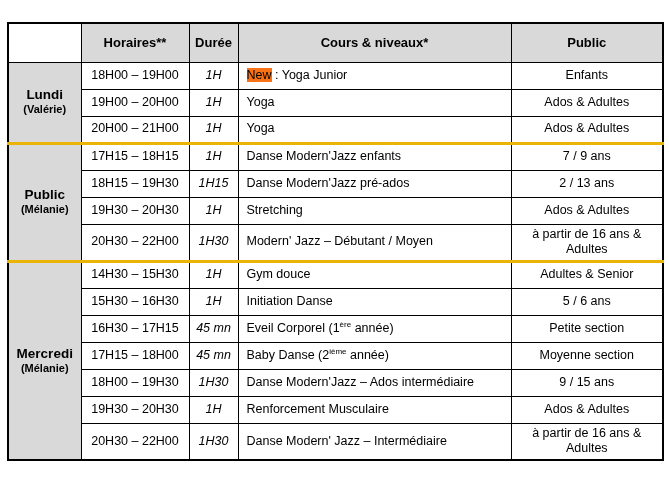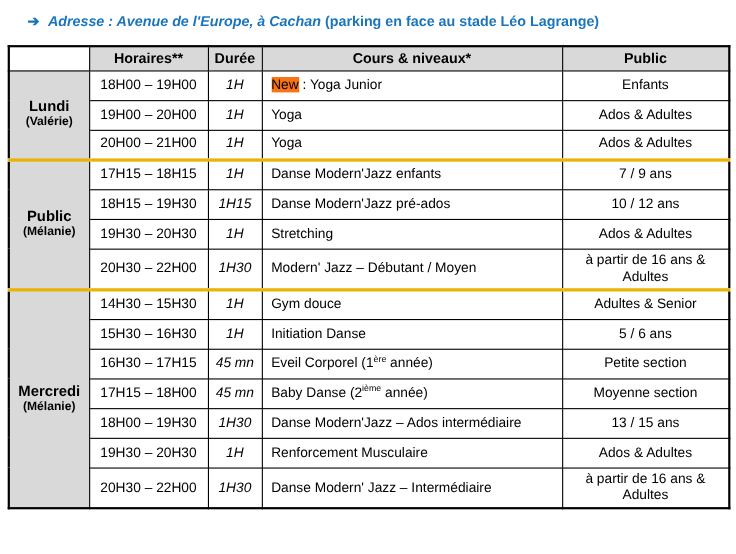--- a/index.html
+++ b/index.html
@@ -13,42 +13,37 @@
   .addr-note { font-style:normal; }
   table.schedule { border-collapse:collapse; table-layout:fixed; margin:14px 0 0 7px;
                    width:655px; border:2px solid #000; }
   col.c-day      { width:73px; }
   col.c-time     { width:108px; }
   col.c-duration { width:49px; }
   col.c-course   { width:273px; }
   col.c-audience { width:152px; }
   th, td { border:1px solid #000; font-size:12.5px; text-align:center; vertical-align:middle;
            padding:2px 4px; line-height:1.25; }
-  thead tr { height:22px; }
+  thead tr { height:39px; }
   thead th { background:#D9D9D9; font-weight:bold; font-size:13px; }
   thead th.corner { background:#ffffff; }
   tbody tr { height:27px; }
   td.day { background:#D9D9D9; font-weight:bold; }
   td.day .day-name { display:block; font-size:13.5px; }
   td.day .teacher  { display:block; font-size:11px; margin-top:-1px; }
   td.duration { font-style:italic; }
   td.course { text-align:left; padding-left:8px; }
   .hl { background:#f97316; }
   sup { font-size:8px; line-height:0; }
   tr.group-start td { border-top:3px solid #eab308; }
 </style>
 </head>
 <body>
 
 <div class="doc-header">
-  <div class="doc-subtitle">
-    <span class="addr-arrow">➔</span>
-    <span class="addr-main">Adresse : Avenue de l'Europe, à Cachan</span>
-    <span class="addr-note">(parking en face au stade Léo Lagrange)</span>
-  </div>
 </div>
 
 <table class="schedule">
   <colgroup>
     <col class="c-day">
       <col class="c-time">
       <col class="c-duration">
       <col class="c-course">
       <col class="c-audience">
   </colgroup>
@@ -93,21 +88,21 @@
       </td>
       <td class="time">17H15 – 18H15</td>
       <td class="duration">1H</td>
       <td class="course">Danse Modern'Jazz enfants</td>
       <td>7 / 9 ans</td>
     </tr>
     <tr>
       <td class="time">18H15 – 19H30</td>
       <td class="duration">1H15</td>
       <td class="course">Danse Modern'Jazz pré-ados</td>
-      <td>10 / 12 ans</td>
+      <td>2 / 13 ans</td>
     </tr>
     <tr>
       <td class="time">19H30 – 20H30</td>
       <td class="duration">1H</td>
       <td class="course">Stretching</td>
       <td>Ados &amp; Adultes</td>
     </tr>
     <tr>
       <td class="time">20H30 – 22H00</td>
       <td class="duration">1H30</td>
@@ -140,21 +135,21 @@
     <tr>
       <td class="time">17H15 – 18H00</td>
       <td class="duration">45 mn</td>
       <td class="course"><span>Baby Danse (2</span><sup>ième</sup><span> année)</span></td>
       <td>Moyenne section</td>
     </tr>
     <tr>
       <td class="time">18H00 – 19H30</td>
       <td class="duration">1H30</td>
       <td class="course">Danse Modern'Jazz – Ados intermédiaire</td>
-      <td>13 / 15 ans</td>
+      <td>9 / 15 ans</td>
     </tr>
     <tr>
       <td class="time">19H30 – 20H30</td>
       <td class="duration">1H</td>
       <td class="course">Renforcement Musculaire</td>
       <td>Ados &amp; Adultes</td>
     </tr>
     <tr>
       <td class="time">20H30 – 22H00</td>
       <td class="duration">1H30</td>

